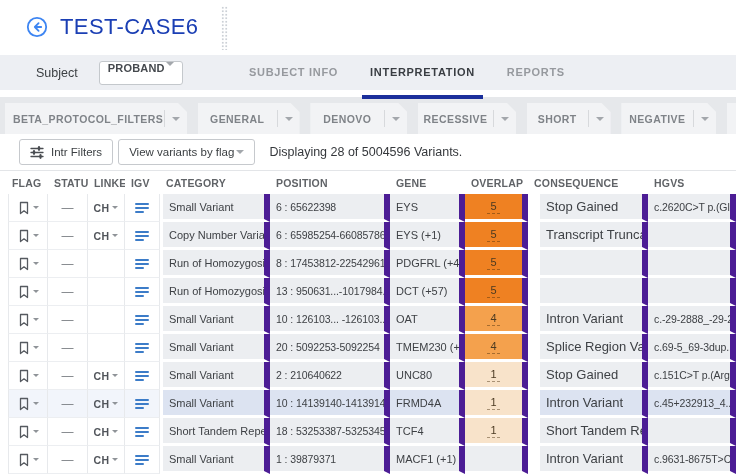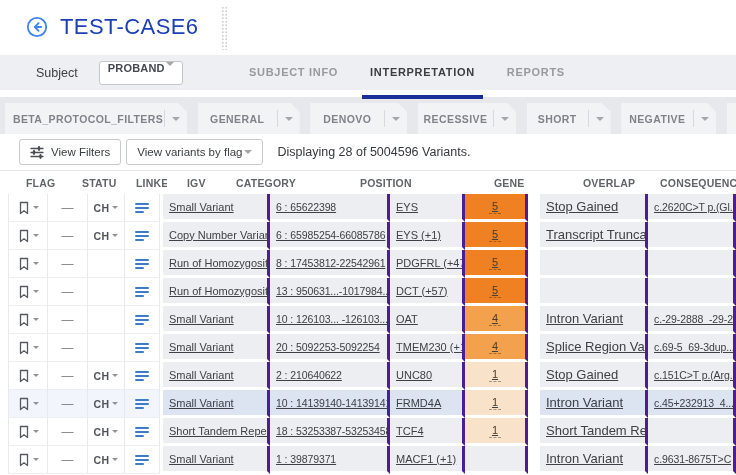--- a/index.html
+++ b/index.html
@@ -43,30 +43,30 @@
   .car.sm { border-left-width:3px; border-right-width:3px; border-top-width:3.5px; border-top-color:#8f9398; }
   
   .tbar { height:37px; background:#fff; display:flex; align-items:center; padding-left:19px;
     border-bottom:1px solid #e3e5e8; }
   .btn { height:26px; border:1px solid #c6c9cd; border-radius:3px; background:#fff; cursor:pointer;
     display:flex; align-items:center; padding:0 10px; gap:7px; font-size:11.5px; color:#3c4043; }
   .dd { margin-left:5px; gap:2px; }
   .summary { margin-left:14px; font-size:12.5px; color:#35383c; }
   
   :root { --cols: 8px 40px 40px 37px 35px 110px 120px 75px 63px 120px 88px; }
-  .thead { display:grid; grid-template-columns:var(--cols); height:23px; align-items:center; background:#fff;gap:14px; }
+  .thead { display:grid; grid-template-columns:var(--cols); height:23px; align-items:center; background:#fff; }
   .th { font-size:10.5px; font-weight:700; color:#606367; letter-spacing:.2px;
     padding-left:6px; white-space:nowrap; overflow:hidden; }
   .th.c1 { padding-left:4px; }
   .vrow { display:grid; grid-template-columns:var(--cols); height:28px; cursor:pointer; }
   .c { display:flex; align-items:center; overflow:hidden; white-space:nowrap; }
   .c.left { background:#fff; border-right:1px solid #e7e9ec; border-bottom:1px solid #eceef1; justify-content:center; gap:3px; }
   .c.left.first { border-left:1px solid #e7e9ec; }
-  .c.data { background:#eceef1; border-right:3px solid #4c1d95; border-bottom:3px solid #fff;
-    padding-left:6px; font-size:11px; color:#3e4145;text-decoration:underline; }
+  .c.data { background:#eceef1; border-right:6px solid #4c1d95; border-bottom:3px solid #fff;
+    padding-left:6px; font-size:11px; color:#3e4145; }
   .c.data.cat { border-left:3px solid #fff; }
   .c.data.pos, .c.data.hgvs { font-size:10.5px; letter-spacing:-.1px; }
   .c.data.cons { font-size:13px;margin-left:12px; }
   .c.data.ovc { justify-content:center; padding-left:0; }
   .ov-num { font-size:11px; color:#4b3a22; border-bottom:1px dashed rgba(70,45,10,.45); padding:0 3px 1px; }
   .vrow.selected .c.data { background:#dce3f1; }
   .vrow.selected .c.left { background:#f2f5fb; }
   .vrow .c.data.ov-hi { background:#ef8122; }
   .vrow .c.data.ov-md { background:#f4a14d; }
   .vrow .c.data.ov-lo { background:#f8e3ca; }
@@ -155,21 +155,21 @@
         <line x1="1" y1="2.5" x2="13" y2="2.5"></line>
           <line x1="1" y1="6.5" x2="13" y2="6.5"></line>
           <line x1="1" y1="10.5" x2="13" y2="10.5"></line>
       </g>
       <g stroke="#4a4d52" stroke-width="2.2" stroke-linecap="round">
         <line x1="9" y1="1.2" x2="9" y2="3.8"></line>
           <line x1="4" y1="5.2" x2="4" y2="7.8"></line>
           <line x1="10.5" y1="9.2" x2="10.5" y2="11.8"></line>
       </g>
     </svg>
-    <span>View Filters</span>
+    <span>Intr Filters</span>
   </button>
   <button class="btn dd">
     <span>View variants by flag</span>
     <span class="car"></span>
   </button>
   <span class="summary">Displaying 28 of 5004596 Variants.</span>
 </div>
 
 <div class="thead">
     <div></div>

